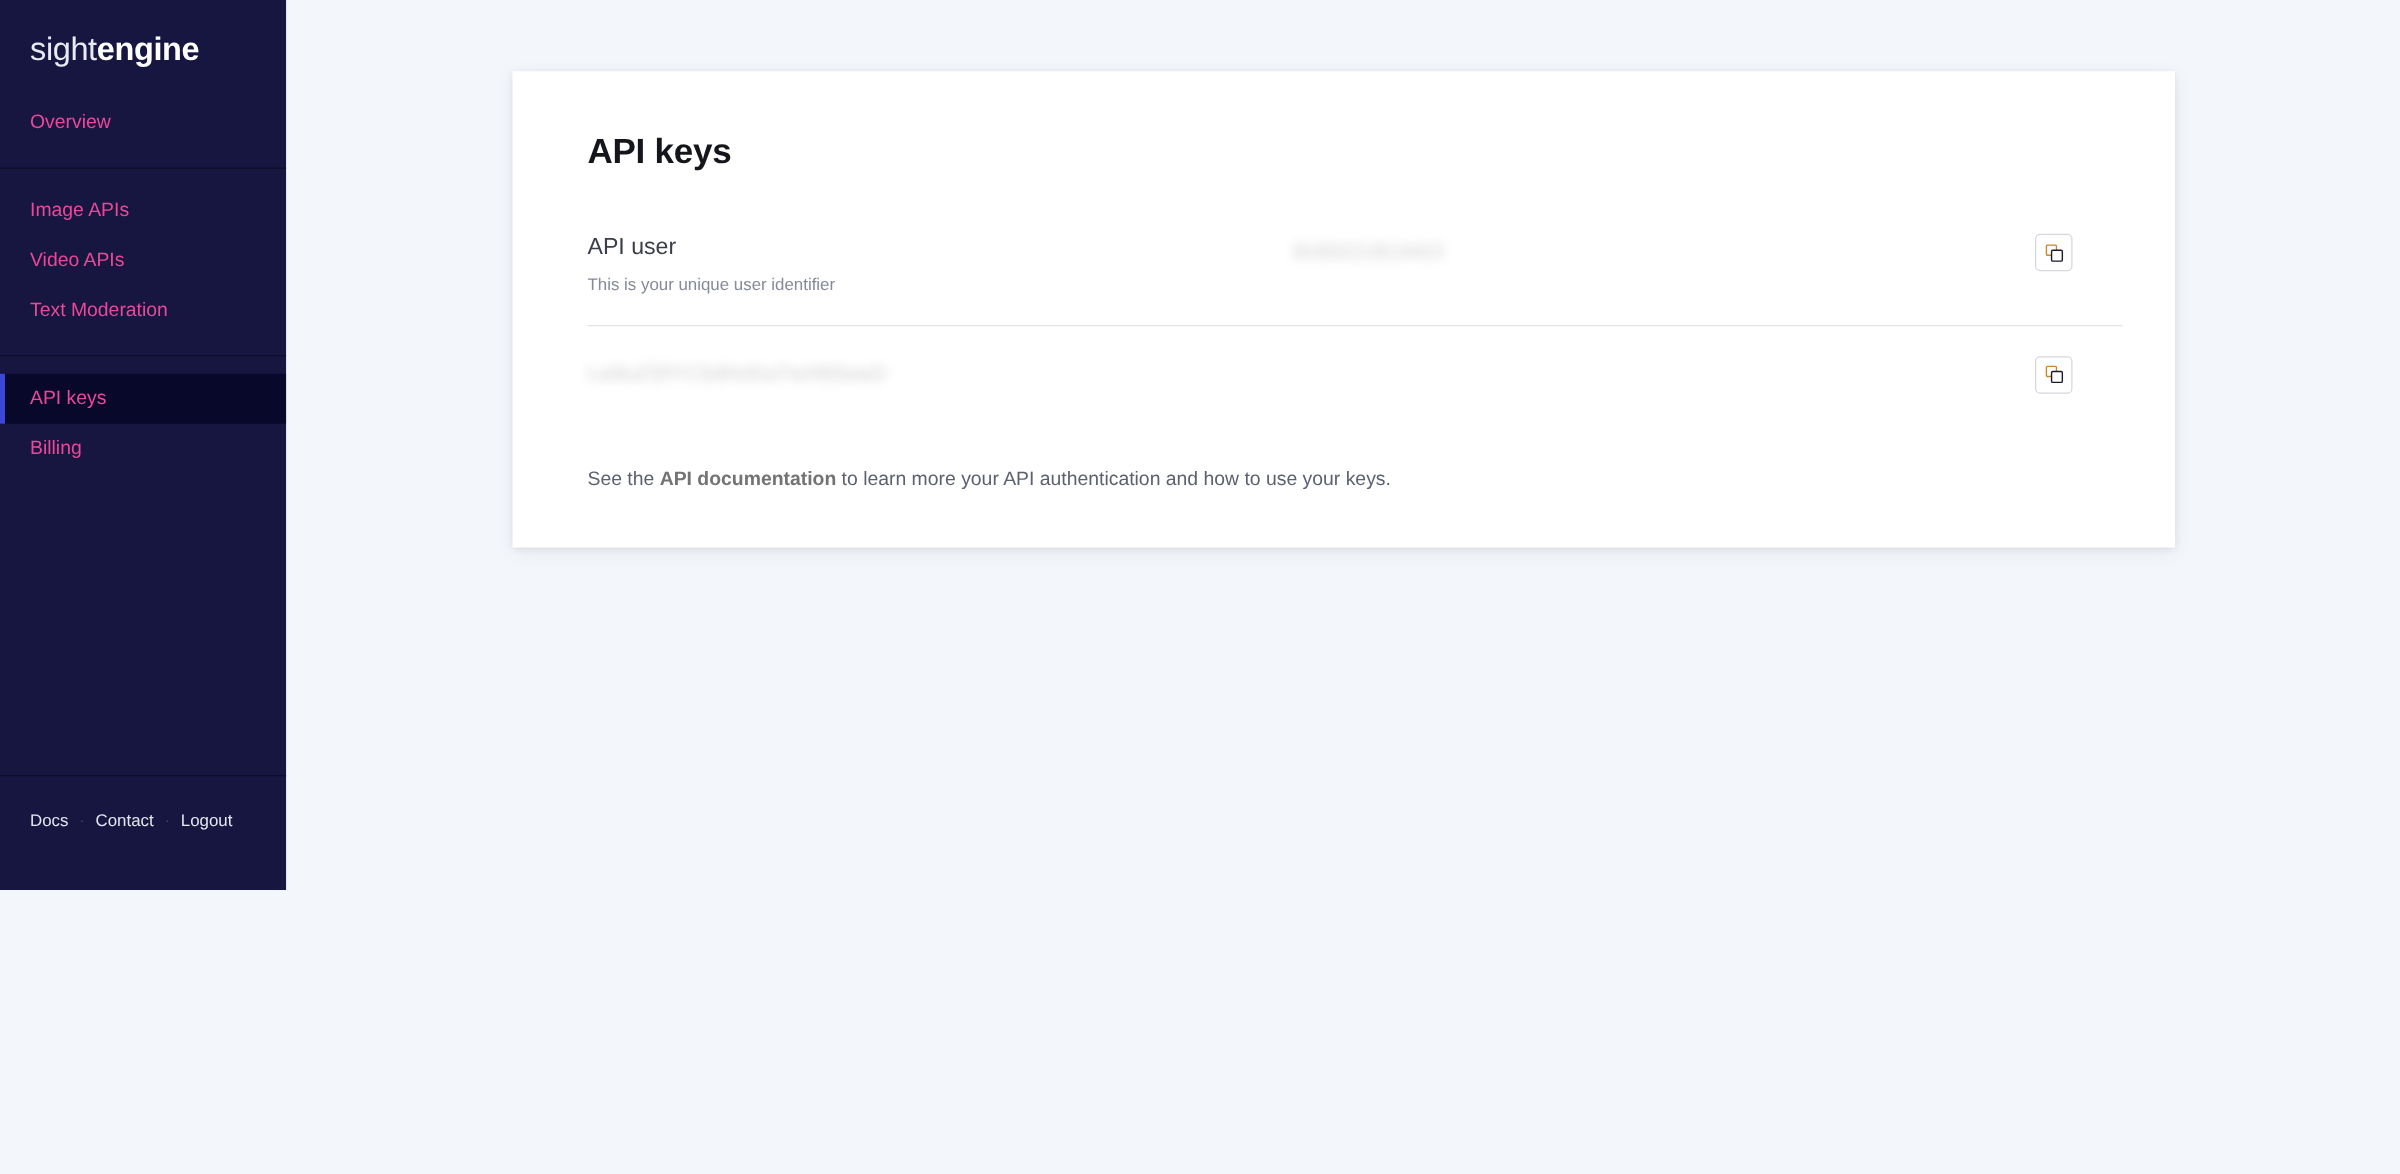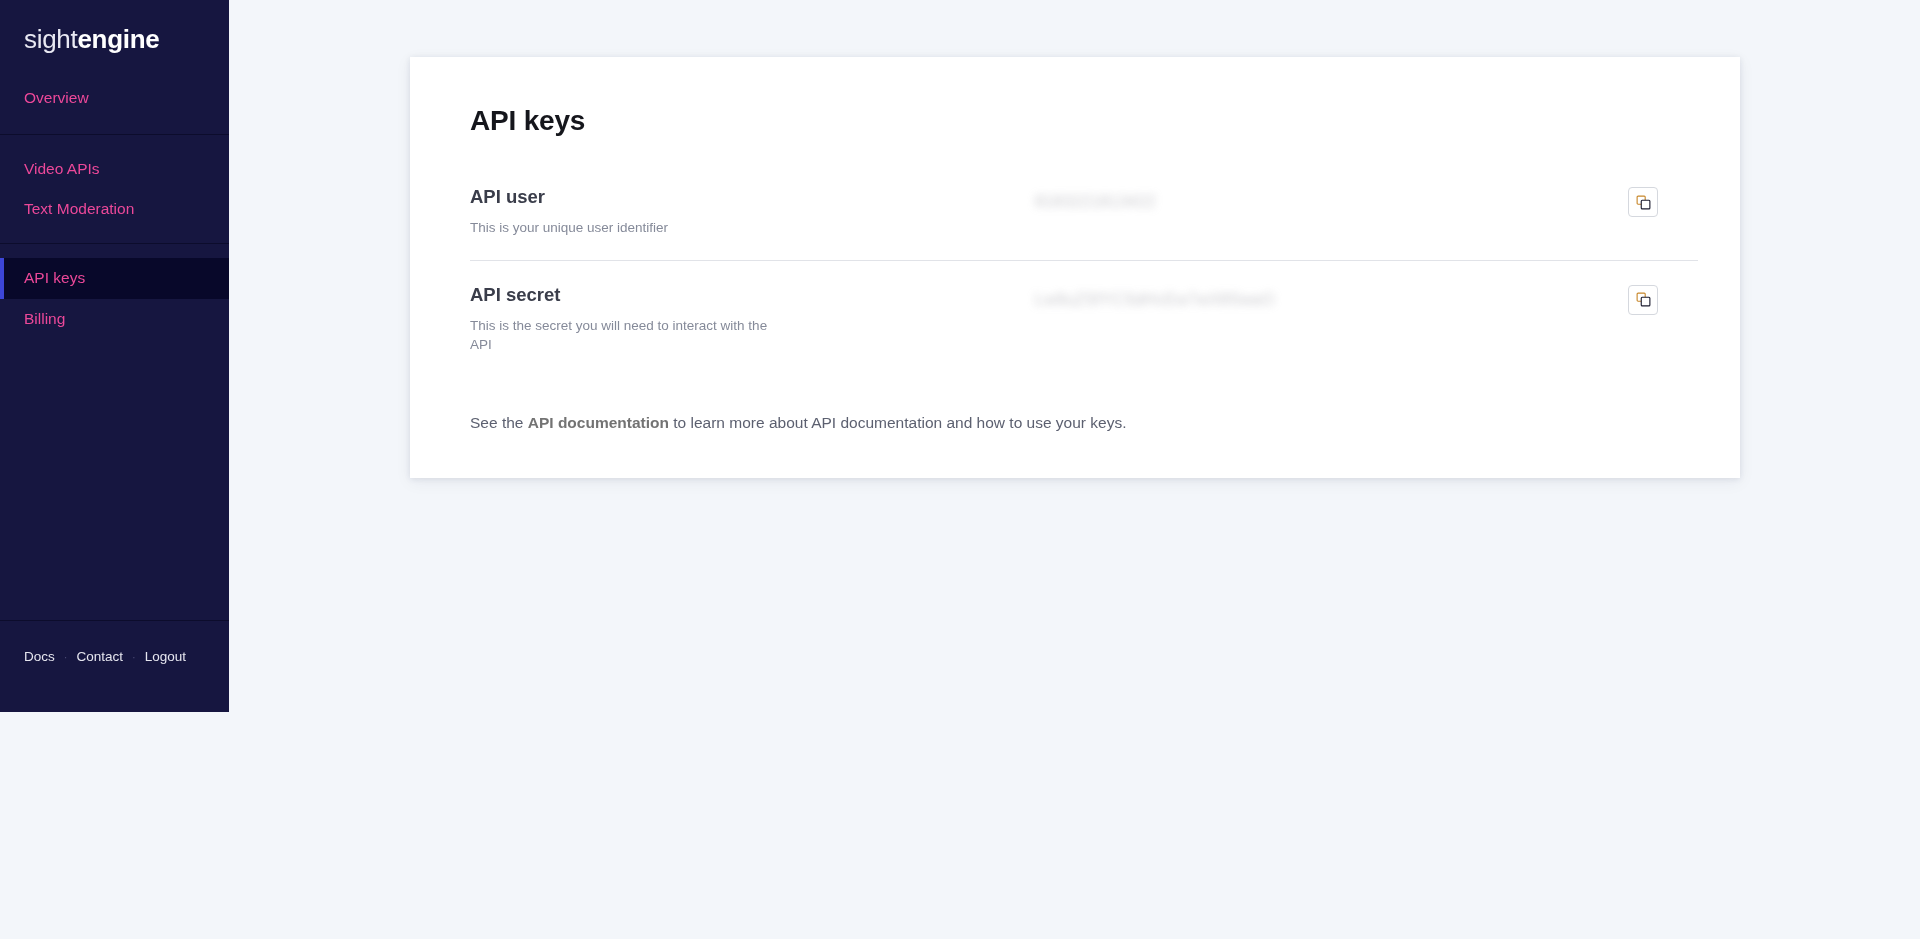--- a/index.html
+++ b/index.html
@@ -98,21 +98,21 @@
     align-items: flex-start;
     padding: 6px 0 22px 0;
   }
   .key-row.bordered { border-bottom: 1px solid #e1e3e8; }
   .key-row.second { padding-top: 22px; padding-bottom: 28px; }
 
   .key-label-col { width: 565px; flex: 0 0 565px; }
   .key-label {
     font-size: 18.5px;
     color: #3a3d4a;
-    font-weight: 700;
+    font-weight: 400;
     line-height: 1.25;
     margin-bottom: 11px;
   }
   .key-desc {
     font-size: 13.5px;
     color: #858a99;
     line-height: 1.38;
     max-width: 300px;
   }
 
@@ -176,20 +176,23 @@
 
     <nav class="nav-group g1">
       <a class="nav-item" href="#">
         <span>Overview</span>
       </a>
     </nav>
 
     <div class="divider-h"></div>
 
     <nav class="nav-group g2">
+      <a class="nav-item" href="#">
+        <span>Image APIs</span>
+      </a>
       <a class="nav-item" href="#">
         <span>Video APIs</span>
       </a>
       <a class="nav-item" href="#">
         <span>Text Moderation</span>
       </a>
     </nav>
 
     <div class="divider-h"></div>
 
@@ -236,40 +239,36 @@
               <svg width="15" height="15" viewBox="0 0 16 16" fill="none" xmlns="http://www.w3.org/2000/svg">
                 <rect x="1.2" y="1.2" width="8.6" height="8.6" rx="1" stroke="#c8872a" stroke-width="1.2" fill="#ffffff"></rect>
                 <rect x="5.6" y="5.6" width="9.2" height="9.2" rx="1" stroke="#1b1b2e" stroke-width="1.2" fill="#ffffff"></rect>
               </svg>
             </span>
           </button>
         </div>
       </div>
 
       <div class="key-row second">
-        <div class="key-label-col">
-          <div class="key-label">API secret</div>
-          <div class="key-desc">This is the secret you will need to interact with the API</div>
-        </div>
         <div class="key-value-col">
           <span class="key-value">Lw9uZSfYCSdHcEw7wX8SwaO</span>
         </div>
         <div class="copy-btn-col">
           <button class="copy-btn">
             <span>
               <svg width="15" height="15" viewBox="0 0 16 16" fill="none" xmlns="http://www.w3.org/2000/svg">
                 <rect x="1.2" y="1.2" width="8.6" height="8.6" rx="1" stroke="#c8872a" stroke-width="1.2" fill="#ffffff"></rect>
                 <rect x="5.6" y="5.6" width="9.2" height="9.2" rx="1" stroke="#1b1b2e" stroke-width="1.2" fill="#ffffff"></rect>
               </svg>
             </span>
           </button>
         </div>
       </div>
 
       <p class="doc-note">
-        <span>See the </span><a href="#">API documentation</a><span> to learn more about API documentation and how to use your keys.</span>
+        <span>See the </span><a href="#">API documentation</a><span> to learn more your API authentication and how to use your keys.</span>
       </p>
 
     </section>
 
   </main>
 
 </div>
 
 </body></html>

